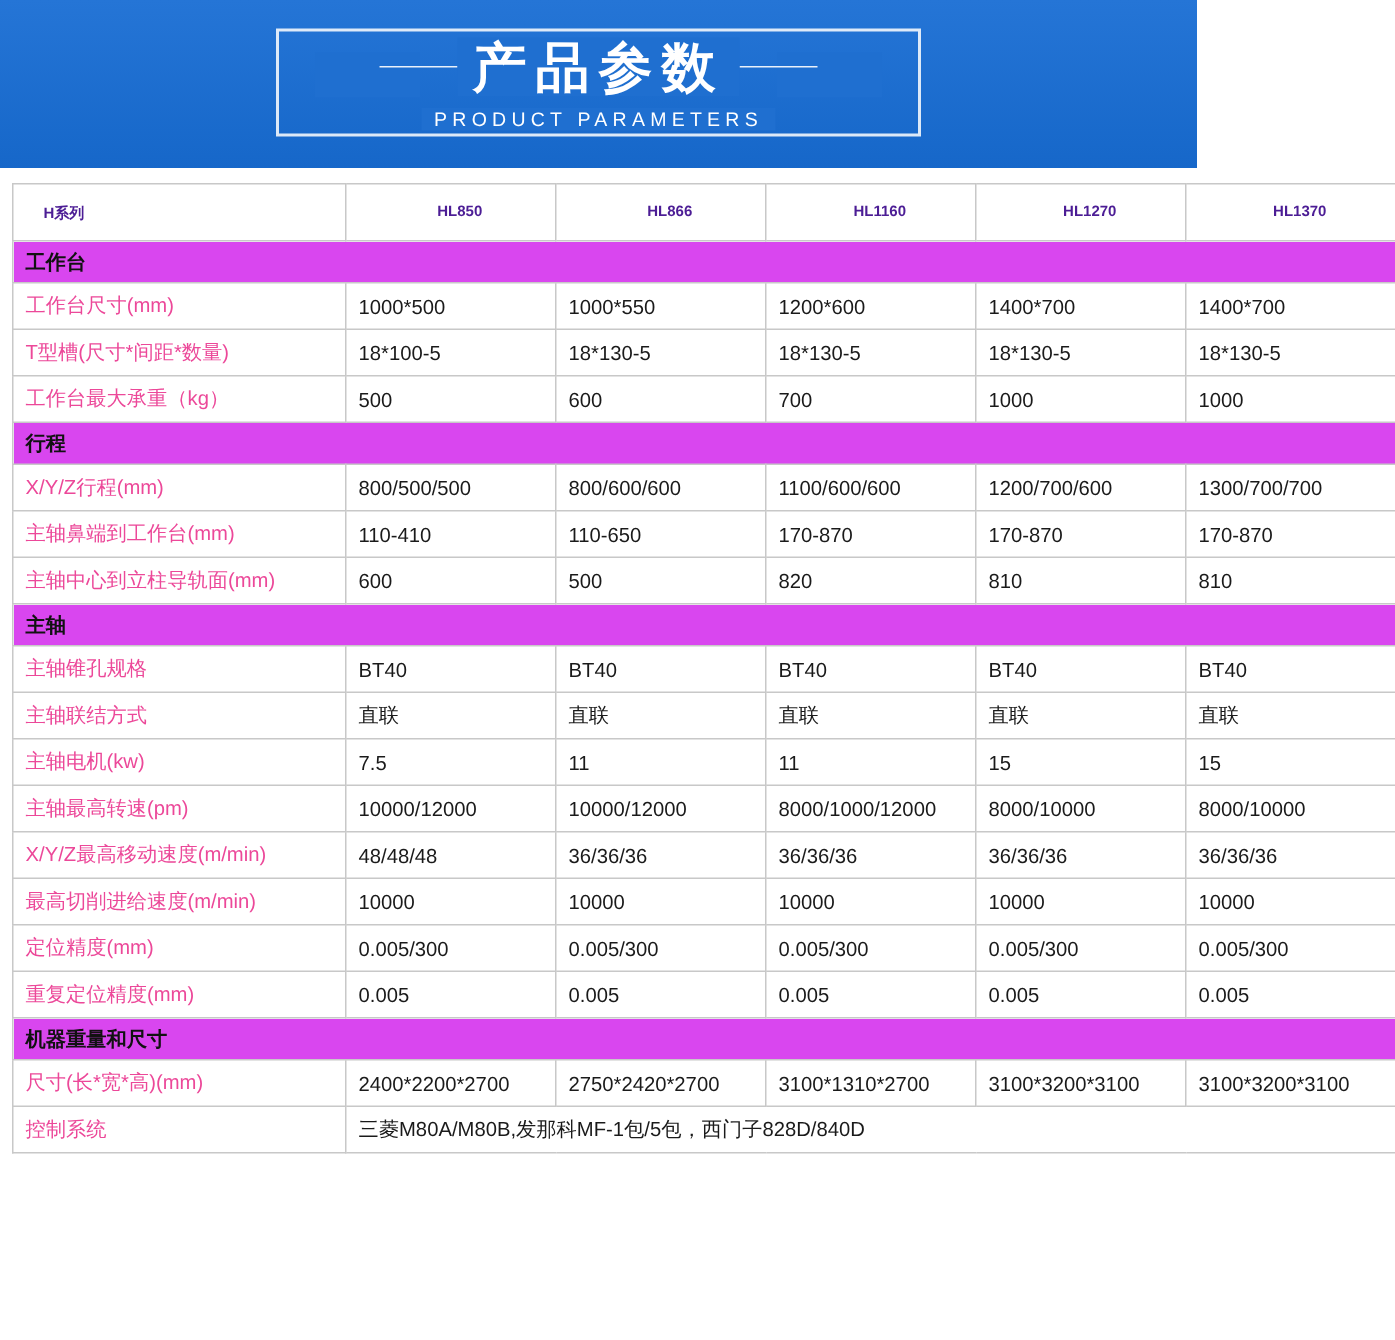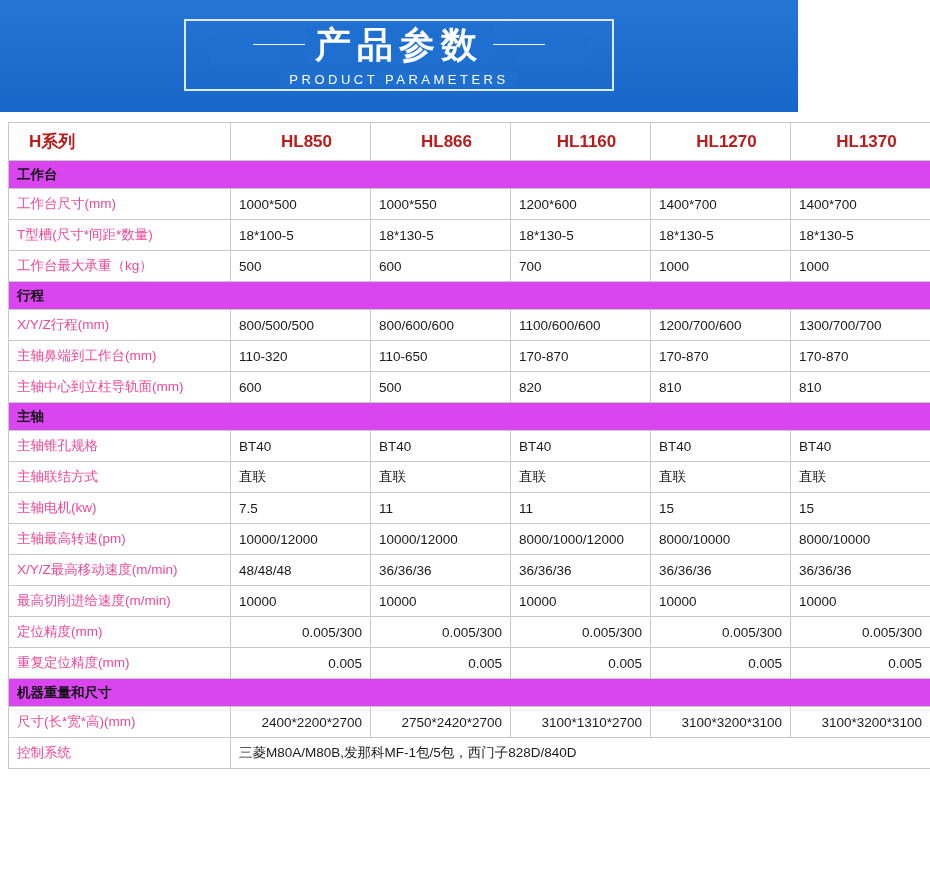--- a/index.html
+++ b/index.html
@@ -115,38 +115,38 @@
     vertical-align: middle;
     font-weight: normal;
     box-sizing: border-box;
     overflow: hidden;
     white-space: nowrap;
   }
   col.c0 { width: 222px; }
   col.c1, col.c2, col.c3, col.c4, col.c5 { width: 140px; }
   tr.header td {
     height: 38px;
-    font-size: 17px;
+    font-size: 10px;
     font-weight: bold;
-    color: #b91c1c;
+    color: #4c1d95;
     padding-left: 20px;
   }
   tr.header td.model {
     text-align: center;
   }
   tr.section td {
     background: #d946ef;
     color: #111111;
     font-weight: bold;
     font-size: 13.5px;
     height: 28px;
   }
   td.label { color: #ec4899; }
   td.val { color: #1a1a1a; }
-  tr.acc td.val { text-align: right; }
+  tr.acc td.val { text-align: left; }
   td.merged {
     text-align: center;
   }
 </style>
 </head>
 <body>
 
 <div class="page">
 
   <div class="banner">
@@ -211,21 +211,21 @@
           <tr>
             <td class="label">X/Y/Z行程(mm)</td>
             <td class="val">800/500/500</td>
             <td class="val">800/600/600</td>
             <td class="val">1100/600/600</td>
             <td class="val">1200/700/600</td>
             <td class="val">1300/700/700</td>
           </tr>
           <tr>
             <td class="label">主轴鼻端到工作台(mm)</td>
-            <td class="val">110-320</td>
+            <td class="val">110-410</td>
             <td class="val">110-650</td>
             <td class="val">170-870</td>
             <td class="val">170-870</td>
             <td class="val">170-870</td>
           </tr>
           <tr>
             <td class="label">主轴中心到立柱导轨面(mm)</td>
             <td class="val">600</td>
             <td class="val">500</td>
             <td class="val">820</td>

